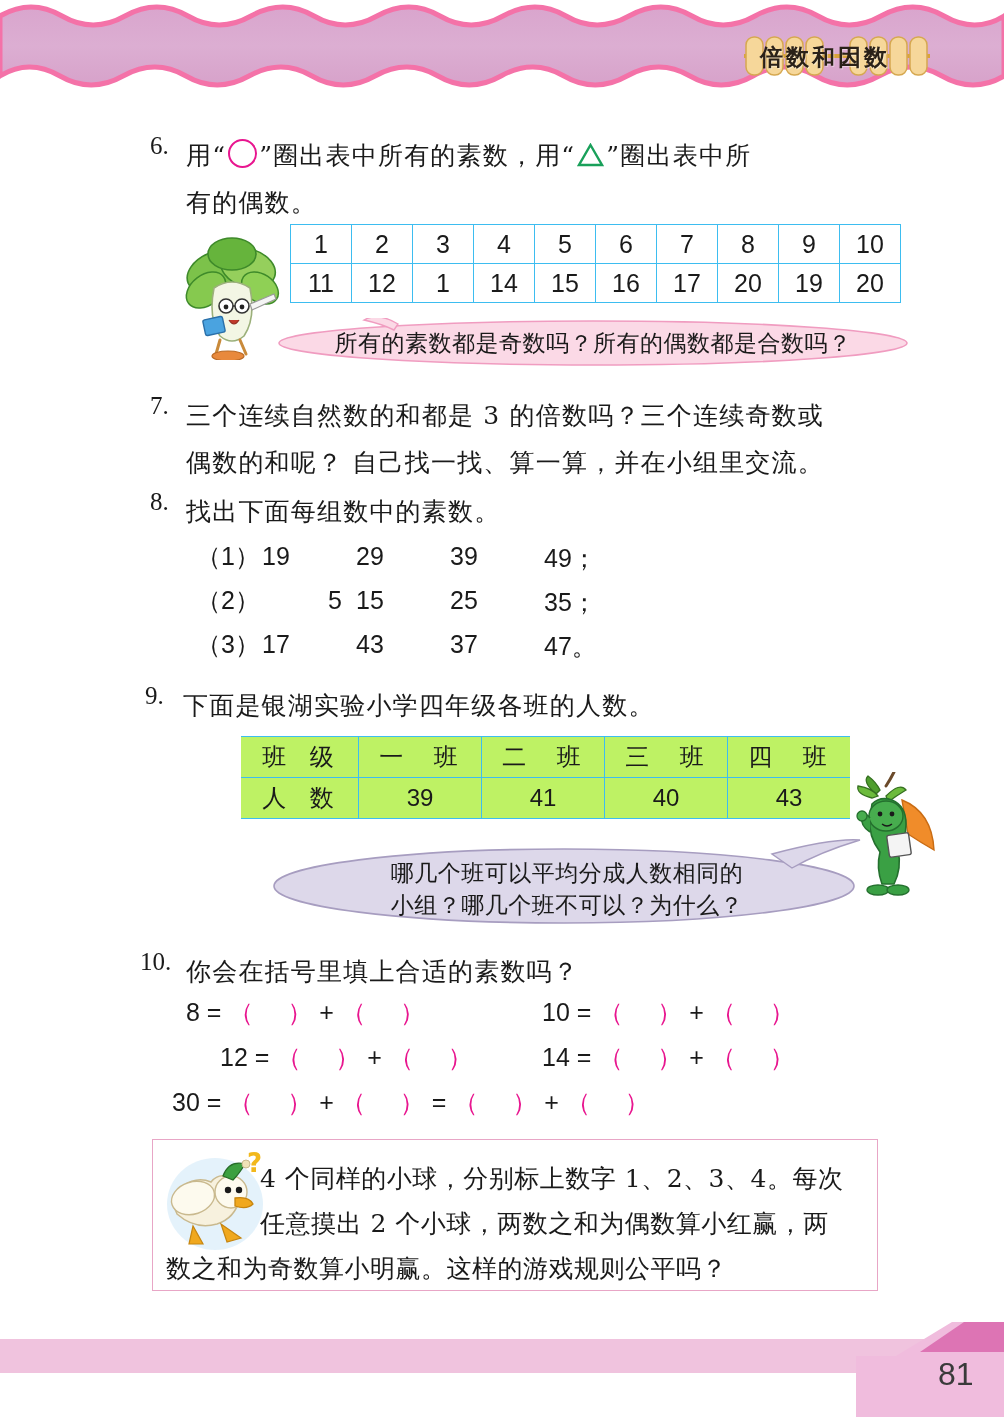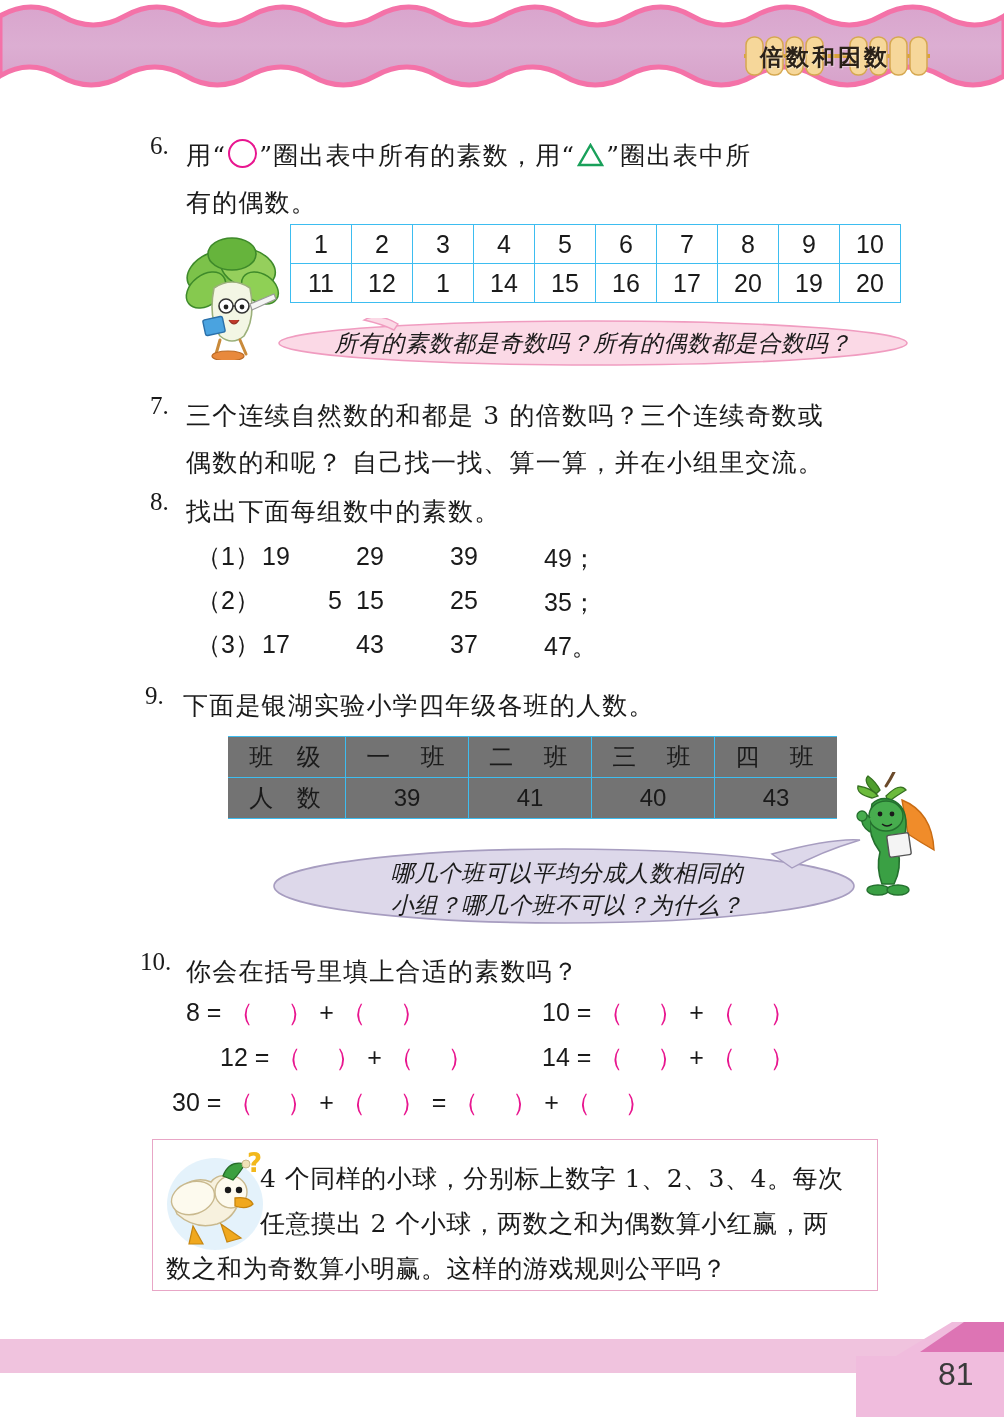--- a/index.html
+++ b/index.html
@@ -98,24 +98,24 @@
     border: 1.6px solid #3dbdf0;
     font-size: 25px;
     color: #1a1a1a;
     font-family: "Liberation Sans", "DejaVu Sans", sans-serif;
     font-weight: 300;
   }
 
   
   .class-table {
     position: absolute;
-    left: 228px;
+    left: 241px;
     top: 736px;
     border-collapse: collapse;
-    background: #737373;
+    background: #bef264;
   }
   .class-table td {
     border-top: 1.8px solid #3dbdf0;
     border-bottom: 1.8px solid #3dbdf0;
     border-left: 1.8px solid #3dbdf0;
     border-right: 1.8px solid #3dbdf0;
     height: 38px;
     text-align: center;
     vertical-align: middle;
     font-size: 24px;
@@ -159,21 +159,20 @@
   }
   .bubble-text {
     position: absolute;
     width: 100%;
     text-align: center;
     font-size: 23px;
     color: #1a1a1a;
     line-height: 34px;
     font-family: "DejaVu Serif", "Liberation Serif", serif;
     letter-spacing: 0.5px;
-    font-style: italic;
   }
 
   
   .sub-list {
     position: absolute;
     left: 196px;
     top: 540px;
     font-size: 25px;
     color: #1a1a1a;
   }

